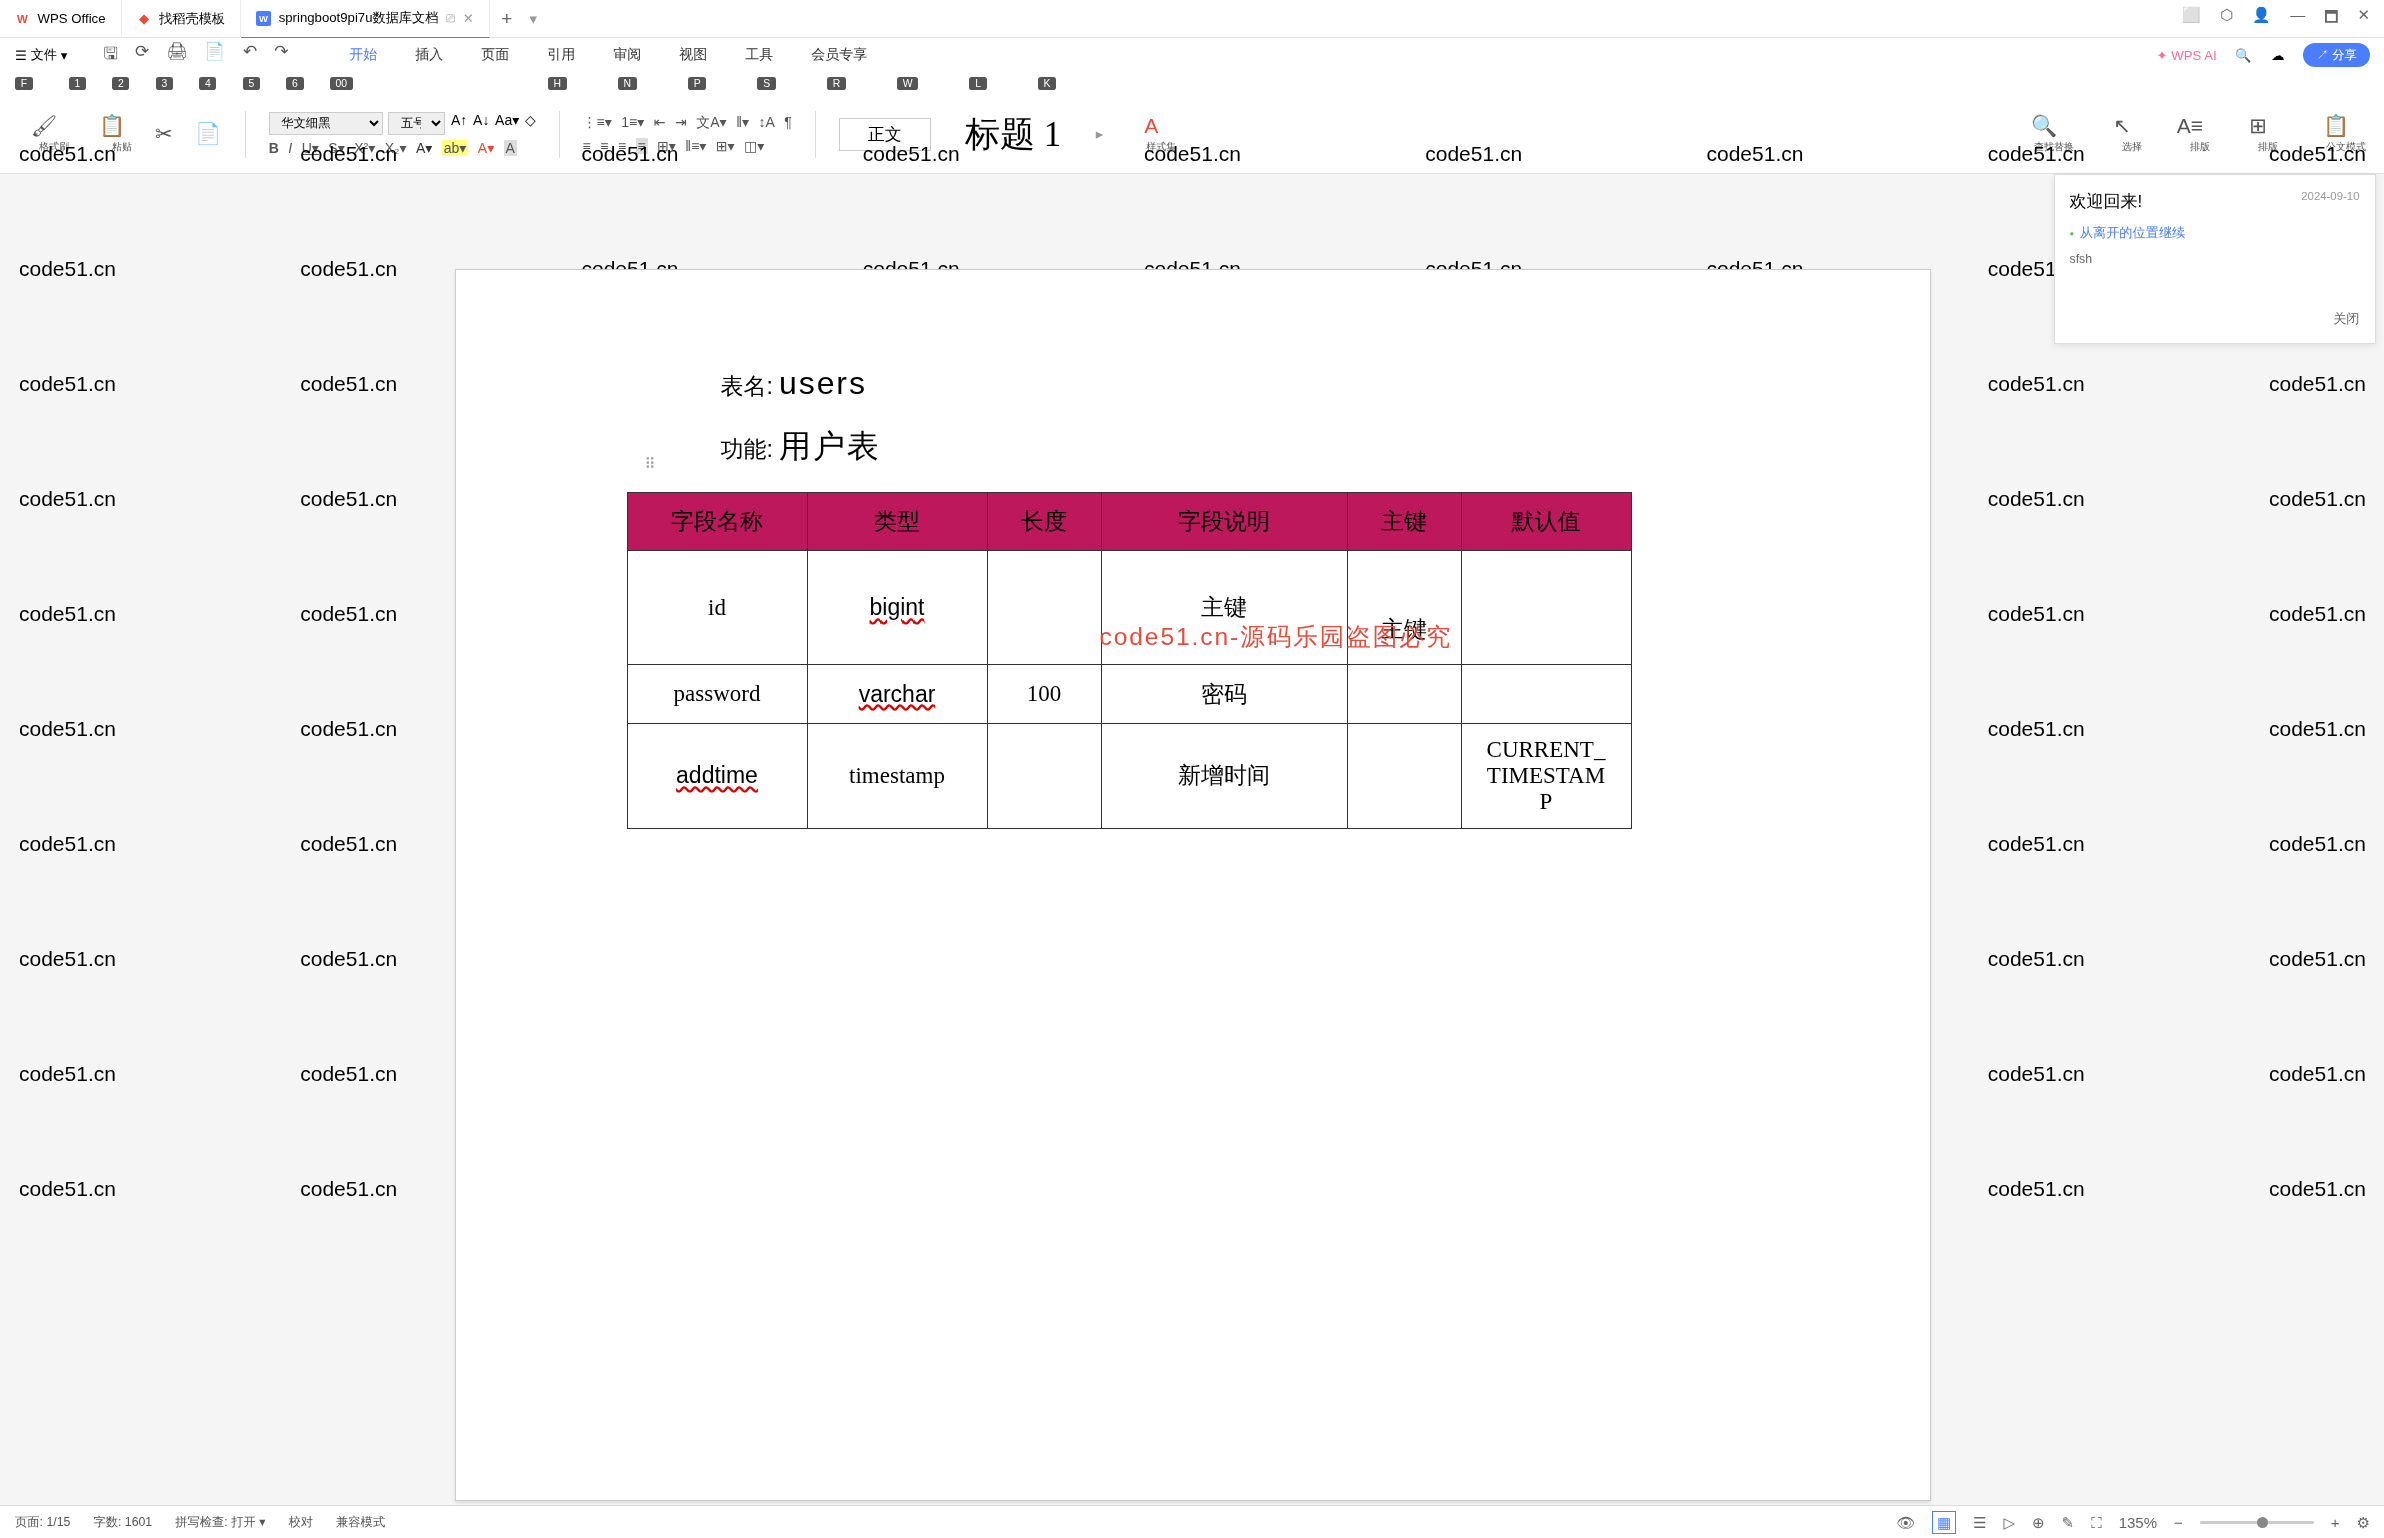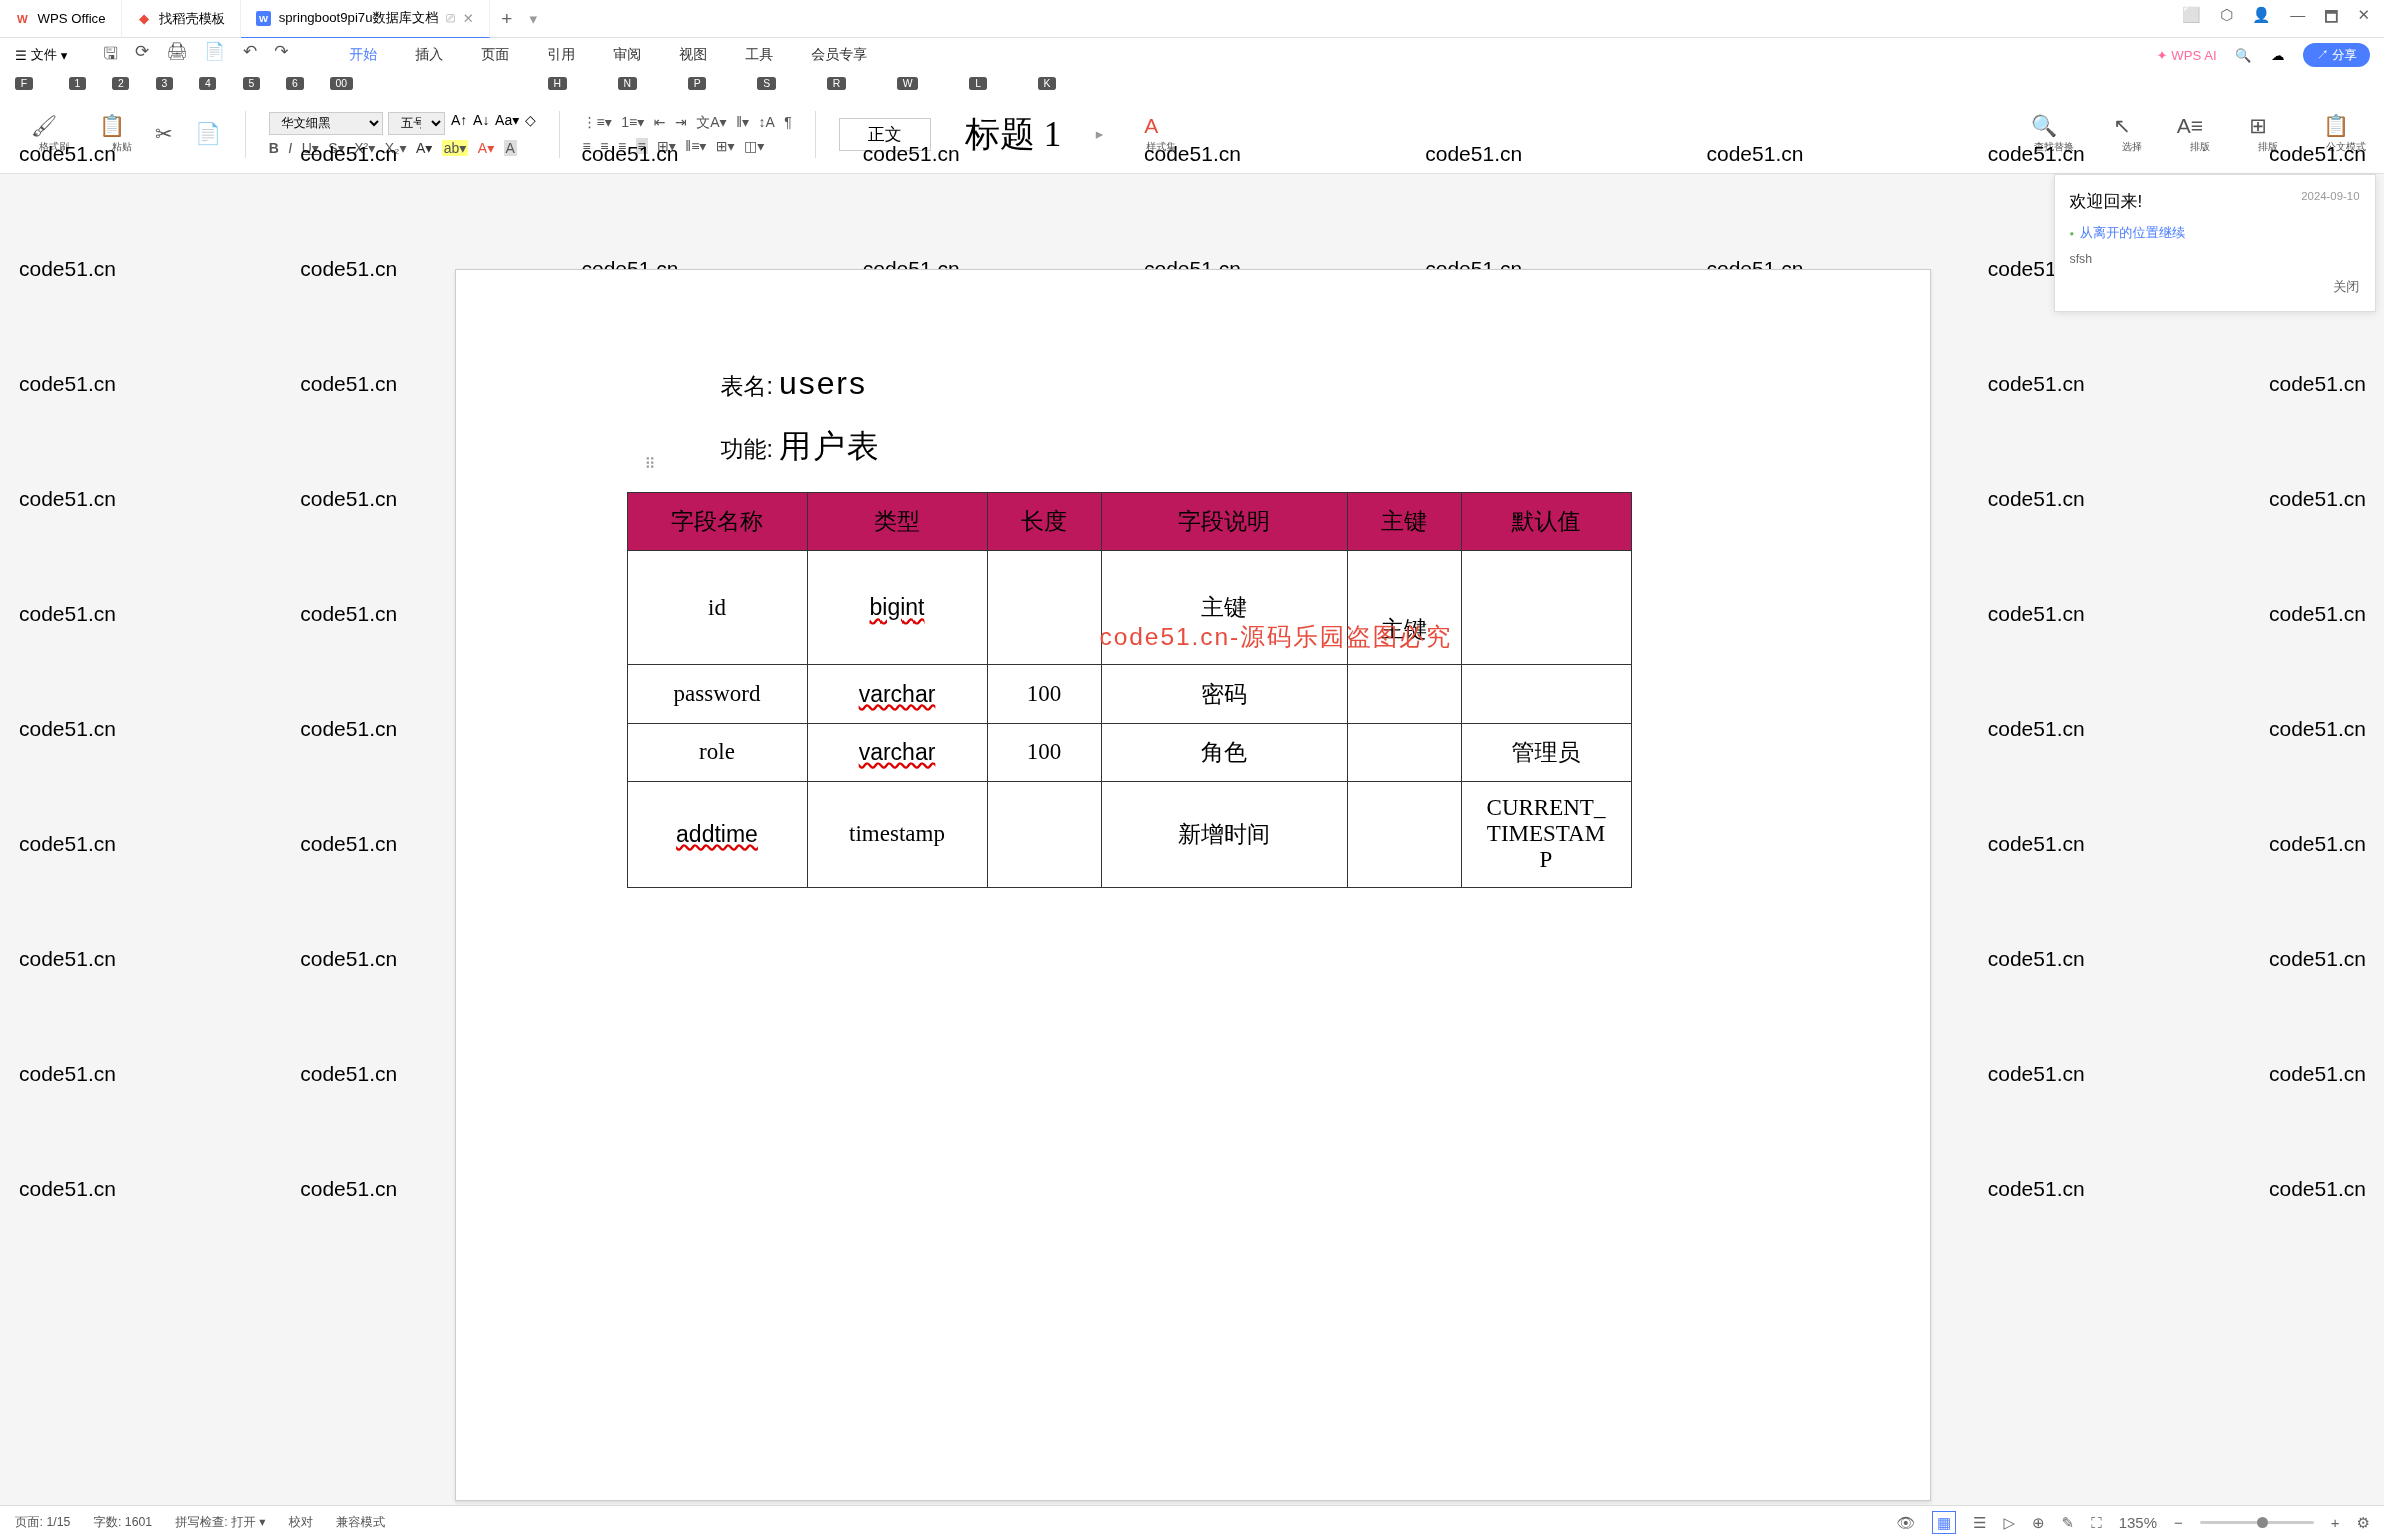--- a/index.html
+++ b/index.html
@@ -78,21 +78,21 @@
 .underlined { text-decoration: underline; text-decoration-color: #d00; text-decoration-style: wavy; }
 
 .red-overlay { position: absolute; color: #e74c3c; font-size: 24.6px; font-weight: 500; left: 644px; top: 350px; z-index: 5; letter-spacing: 1.9px; }
 
 
 .welcome-panel { position: absolute; right: 9.5px; top: 174px; width: 322px; background: #fff; border: 0.9px solid #ddd; padding: 15px; z-index: 10; box-shadow: 0 1.9px 7.6px rgba(0,0,0,0.1); }
 .welcome-title { font-size: 17px; font-weight: 500; margin-bottom: 11.4px; display: flex; justify-content: space-between; }
 .welcome-date { font-size: 11.4px; color: #999; font-weight: normal; }
 .welcome-link { color: #4a7dff; font-size: 13.2px; display: flex; align-items: center; gap: 5.7px; margin-bottom: 9.5px; }
 .welcome-link::before { content: "●"; color: #5cb85c; font-size: 7.6px; }
-.welcome-text { font-size: 12.3px; color: #666; margin-bottom: 12px; }
+.welcome-text { font-size: 12.3px; color: #666; margin-bottom: 44px; }
 .welcome-close { text-align: right; font-size: 13.2px; color: #666; cursor: pointer; }
 
 
 .statusbar { position: absolute; bottom: 0; left: 0; right: 0; height: 34px; background: #fff; border-top: 0.9px solid #ddd; display: flex; align-items: center; padding: 0 15px; font-size: 12.3px; color: #555; gap: 23px; }
 .status-right { margin-left: auto; display: flex; align-items: center; gap: 17px; }
 .status-right span { cursor: pointer; font-size: 15px; color: #666; }
 .zoom-pct { font-size: 13.2px; }
 .zoom-slider { width: 114px; height: 3.8px; background: #ccc; position: relative; border-radius: 1.9px; }
 .zoom-slider::after { content: ""; position: absolute; left: 50%; top: -3.8px; width: 11.4px; height: 11.4px; background: #888; border-radius: 50%; }
 </style>
@@ -417,28 +417,20 @@
         <td style="vertical-align:bottom;padding-bottom:19px">主键</td>
         <td></td>
       </tr>
       <tr>
         <td>password</td>
         <td><span class="underlined">varchar</span></td>
         <td>100</td>
         <td>密码</td>
         <td></td>
         <td></td>
-      </tr>
-      <tr>
-        <td>role</td>
-        <td><span class="underlined">varchar</span></td>
-        <td>100</td>
-        <td>角色</td>
-        <td></td>
-        <td>管理员</td>
       </tr>
       <tr style="height:95px">
         <td><span class="underlined">addtime</span></td>
         <td>timestamp</td>
         <td></td>
         <td>新增时间</td>
         <td></td>
         <td style="word-break:break-all">CURRENT_TIMESTAMP</td>
       </tr>
     </tbody>

